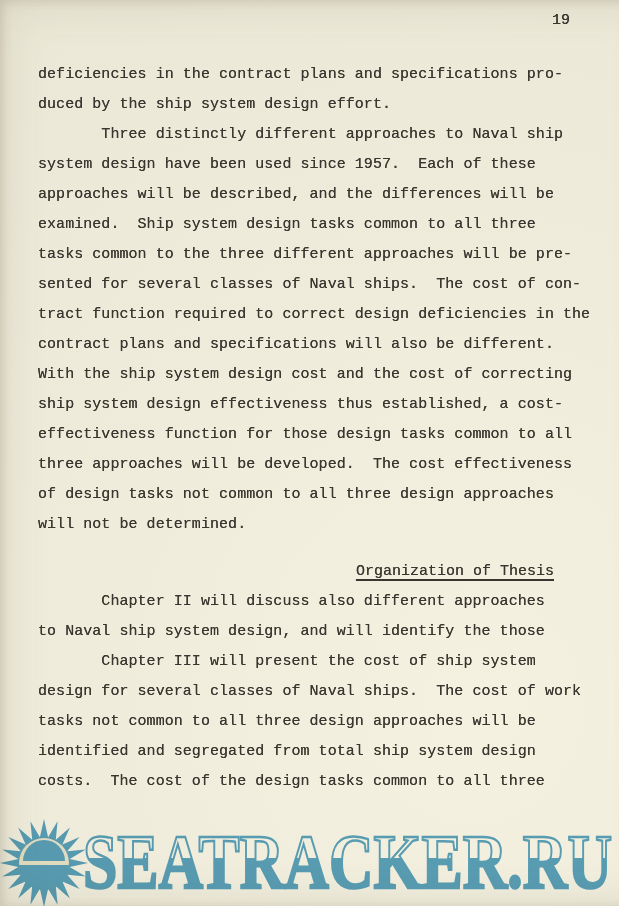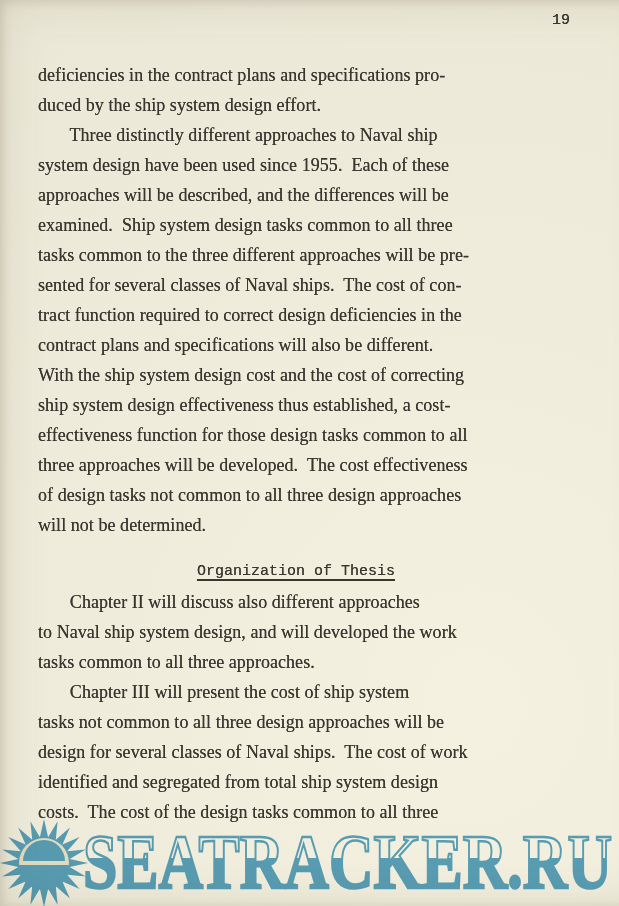--- a/index.html
+++ b/index.html
@@ -30,31 +30,30 @@
     position: absolute;
     top: 60px;
     left: 38px;
     width: 516px;
   }
   .paragraph { margin: 0; }
   .line {
     white-space: pre;
     height: 30px;
     line-height: 30px;
-    font-size: 18px;
+    font-size: 15px;
     letter-spacing: 0.05px;
     text-shadow: 0 0 0.6px rgba(58, 54, 47, 0.85);
-    font-family: Liberation Serif, serif;
   }
   .heading {
     margin-top: 17px;
     height: 30px;
     line-height: 30px;
     font-size: 15px;
-    text-align: center;
+    text-align: right;
     text-shadow: 0 0 0.6px rgba(58, 54, 47, 0.85);
   }
   .heading span {
     text-decoration: underline;
     text-underline-offset: 4px;
     text-decoration-thickness: 1.5px;
   }
   .watermark {
     position: absolute;
     left: 0;
@@ -77,42 +76,41 @@
 
   <div class="page-number">19</div>
 
   <div class="content">
       <div class="paragraph">
         <div class="line">deficiencies in the contract plans and specifications pro-</div>
         <div class="line">duced by the ship system design effort.</div>
       </div>
       <div class="paragraph">
         <div class="line">       Three distinctly different approaches to Naval ship</div>
-        <div class="line">system design have been used since 1955.  Each of these</div>
+        <div class="line">system design have been used since 1957.  Each of these</div>
         <div class="line">approaches will be described, and the differences will be</div>
         <div class="line">examined.  Ship system design tasks common to all three</div>
         <div class="line">tasks common to the three different approaches will be pre-</div>
         <div class="line">sented for several classes of Naval ships.  The cost of con-</div>
         <div class="line">tract function required to correct design deficiencies in the</div>
         <div class="line">contract plans and specifications will also be different.</div>
         <div class="line">With the ship system design cost and the cost of correcting</div>
         <div class="line">ship system design effectiveness thus established, a cost-</div>
         <div class="line">effectiveness function for those design tasks common to all</div>
         <div class="line">three approaches will be developed.  The cost effectiveness</div>
         <div class="line">of design tasks not common to all three design approaches</div>
         <div class="line">will not be determined.</div>
       </div>
       <div class="heading"><span>Organization of Thesis</span></div>
       <div class="paragraph">
         <div class="line">       Chapter II will discuss also different approaches</div>
-        <div class="line">to Naval ship system design, and will developed the work</div>
-        <div class="line">tasks common to all three approaches.</div>
+        <div class="line">to Naval ship system design, and will identify the those</div>
         <div class="line">       Chapter III will present the cost of ship system</div>
+        <div class="line">design for several classes of Naval ships.  The cost of work</div>
         <div class="line">tasks not common to all three design approaches will be</div>
-        <div class="line">design for several classes of Naval ships.  The cost of work</div>
         <div class="line">identified and segregated from total ship system design</div>
         <div class="line">costs.  The cost of the design tasks common to all three</div>
       </div>
     </div>
 
   <svg class="watermark" viewBox="0 0 619 91" xmlns="http://www.w3.org/2000/svg">
     <defs>
       <clipPath id="wm-clip">
         <rect x="78" y="43" width="541" height="48"></rect>
       </clipPath>

